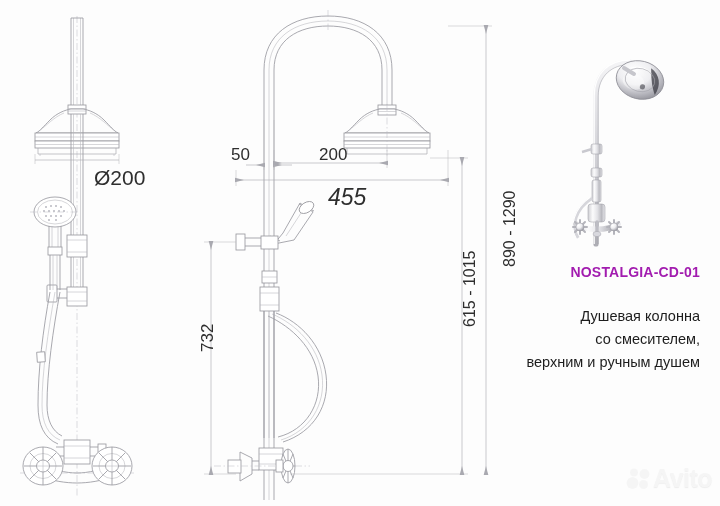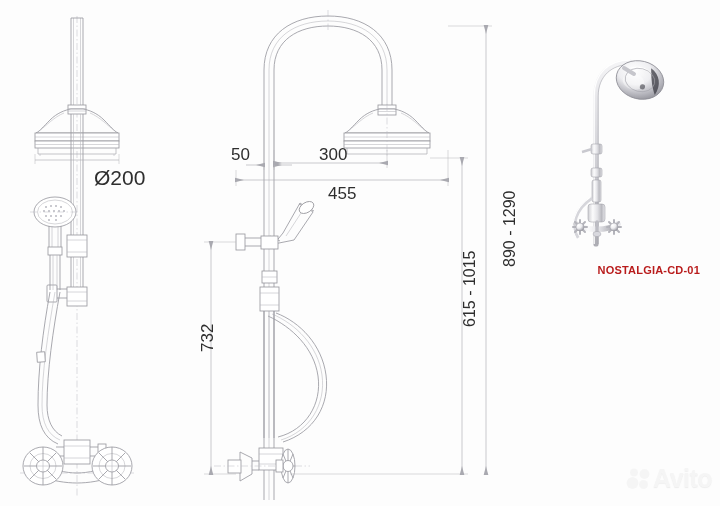--- a/index.html
+++ b/index.html
@@ -14,23 +14,23 @@
   .dimtext{
     position:absolute;
     font-family:"Liberation Sans", sans-serif;
     color:#2e2e2e;
     white-space:nowrap;
   }
   .rot{transform-origin:0 0;transform:rotate(-90deg);}
   .prodtitle{
     position:absolute;
     font-weight:bold;
-    font-size:11px;
+    font-size:14px;
     letter-spacing:.2px;
-    color:#b91c1c;
+    color:#a21caf;
     text-align:right;
     white-space:nowrap;
   }
   .proddesc{
     position:absolute;
     font-size:14.5px;
     color:#1d1d1d;
     text-align:right;
     line-height:23px;
     white-space:nowrap;
@@ -261,23 +261,23 @@
 
       <path class="dimext" d="M448,26 L492,26"></path>
       <path class="dim" d="M486,26 L486,474" marker-start="url(#arwL)" marker-end="url(#arw)"></path>
     </g>
   </svg>
 
   <div class="dimtext" style="left:94px;top:166px;font-size:21px;">Ø200</div>
 
   <div class="dimtext" style="left:231px;top:145px;font-size:17px;text-align:center;">50</div>
 
-  <div class="dimtext" style="left:319px;top:145px;font-size:17px;">300</div>
-
-  <div class="dimtext" style="left:328px;top:184px;font-size:17px;">455</div>
+  <div class="dimtext" style="left:319px;top:145px;font-size:17px;">200</div>
+
+  <div class="dimtext" style="left:328px;top:184px;font-size:23px;font-style:italic;">455</div>
 
   <div class="dimtext rot" style="left:198px;top:352px;font-size:17px;">732</div>
 
   <div class="dimtext rot" style="left:461px;top:327px;font-size:16px;">615 - 1015</div>
 
   <div class="dimtext rot" style="left:501px;top:267px;font-size:16px;">890 - 1290</div>
 
   <svg width="120" height="200" viewBox="0 0 120 200" style="position:absolute;left:562px;top:48px;">
     <defs>
       <linearGradient id="chrome" x1="0" y1="0" x2="1" y2="0">
@@ -335,20 +335,25 @@
     <circle cx="52" cy="179" r="4" fill="url(#headg)" stroke="#9a9aa2" stroke-width=".5"></circle>
 
     <path d="M35,174 L35,184" stroke="#bdbdc4" stroke-width="3.4" stroke-linecap="round"></path>
     <ellipse cx="35" cy="186" rx="4" ry="2.6" fill="#d8d8de" stroke="#9a9aa2" stroke-width=".4"></ellipse>
   </svg>
 
   <div class="prodtitle" style="left:420px;top:264px;width:280px;">
     <span>NOSTALGIA-CD-01</span>
   </div>
 
+  <div class="proddesc" style="left:400px;top:305px;width:300px;">
+    <div>Душевая колонна</div>
+    <div>со смесителем,</div>
+    <div>верхним и ручным душем</div>
+  </div>
 
   <div class="wm" style="left:626px;top:466px;">
     <svg width="24" height="22" viewBox="0 0 24 22" style="margin-right:3px;">
       <circle cx="6.5" cy="15" r="6" fill="#f0f0f0"></circle>
       <circle cx="17.5" cy="16.5" r="4.5" fill="#f0f0f0"></circle>
       <circle cx="8" cy="4.5" r="4" fill="#f0f0f0"></circle>
       <circle cx="18.5" cy="6" r="5" fill="#f0f0f0"></circle>
     </svg>
     <span class="wm-txt">Avito</span>
   </div>

